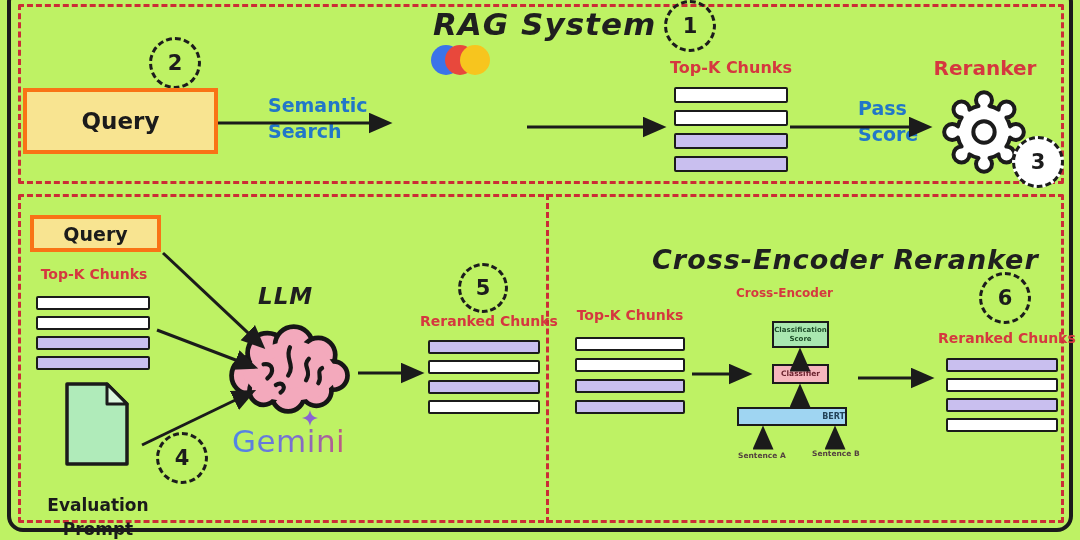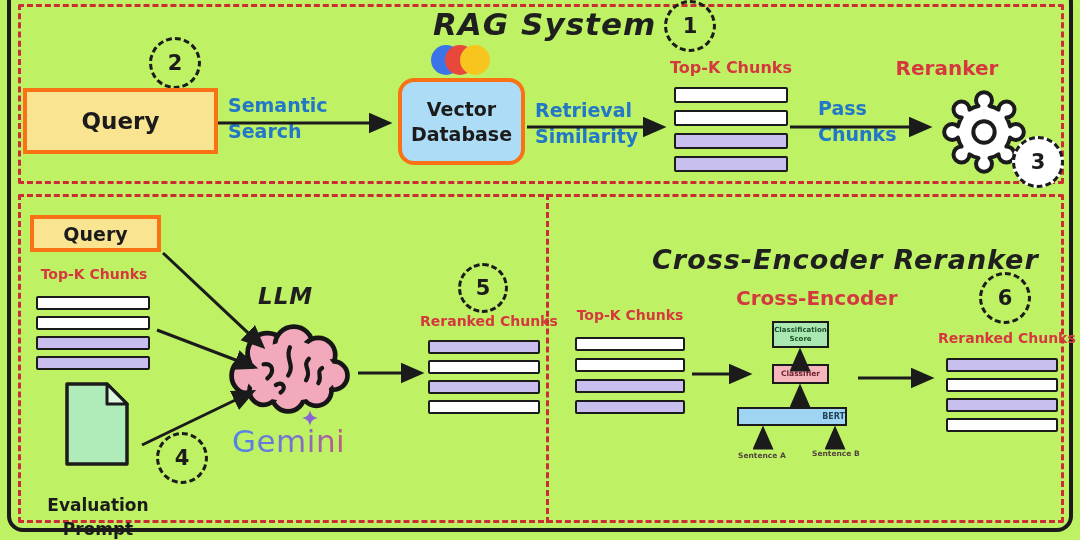--- a/index.html
+++ b/index.html
@@ -9,21 +9,21 @@
   .outer-frame{left:7px;top:-14px;width:1066px;height:546px;border:4px solid #1b1b1b;
                border-radius:16px;box-sizing:border-box;}
   .panel{border:3px dashed #cb2d36;box-sizing:border-box;border-radius:2px;}
   .panel-rag{left:18px;top:4px;width:1046px;height:180px;}
   .panel-bottom{left:18px;top:194px;width:1046px;height:329px;}
   .v-divider{left:546px;top:194px;width:0;height:329px;border-left:3px dashed #cb2d36;}
   .title{font-weight:600;font-style:italic;letter-spacing:1px;color:#1f1f1f;white-space:nowrap;}
   .badge{border:3px dashed #1c1c1c;border-radius:50%;display:flex;align-items:center;
          justify-content:center;font-size:21px;font-weight:600;box-sizing:border-box;
          background:transparent;color:#1c1c1c;}
-  .blue-label{color:#2277c8;font-size:19px;font-weight:600;line-height:1.35;white-space:pre-line;}
+  .blue-label{color:#2277c8;font-size:19px;font-weight:600;line-height:1.35;white-space:pre-line;margin-left:40px;}
   .red-label{color:#d5383f;font-weight:600;white-space:nowrap;}
   .box{box-sizing:border-box;border:4px solid #f97316;display:flex;align-items:center;
        justify-content:center;text-align:center;font-weight:600;}
   .yellow{background:#f8e491;}
   .stack{display:flex;flex-direction:column;}
   .stack .bar{width:100%;border:2.5px solid #1b1b1b;border-radius:2px;background:#ffffff;
               box-sizing:border-box;}
   .stack .bar.purple{background:#c9bfef;}
   .mini-box{box-sizing:border-box;border:2.5px solid #1b1b1b;display:flex;align-items:center;
             justify-content:center;text-align:center;font-weight:700;line-height:1.15;
@@ -59,40 +59,34 @@
   <div class="abs blue-label" style="left:228px;top:93px;">Semantic
 Search</div>
 
   <svg class="abs" style="left:429px;top:40px;" width="64" height="40" viewBox="0 0 64 40">
     <circle cx="17" cy="20" r="15" fill="#3b74e8"></circle>
     <circle cx="31" cy="20" r="15" fill="#e8483c"></circle>
     <circle cx="46" cy="20" r="15" fill="#f7c51e"></circle>
     <path d="M31 5 a15 15 0 0 0 0 30 a15 15 0 0 1 0 -30 Z" fill="#e8483c"></path>
   </svg>
 
-  <div class="abs box" style="left:398px;top:78px;width:127px;height:87px;border-radius:16px;background:#addcf7;font-size:19px;line-height:1.3;">
-    <span class="pre">Vector
-Database</span>
-  </div>
-
-  <div class="abs blue-label" style="left:535px;top:98px;">Retrieval
-Similarity</div>
+
 
   <div class="abs red-label" style="left:660px;top:58px;width:142px;text-align:center;font-size:16px;">Top-K Chunks</div>
   <div class="abs stack" style="left:674px;top:87px;width:114px;gap:7px;">
       <div class="bar " style="height: 16px;"></div>
       <div class="bar " style="height: 16px;"></div>
       <div class="bar purple" style="height: 16px;"></div>
       <div class="bar purple" style="height: 16px;"></div>
     </div>
 
   <div class="abs blue-label" style="left:818px;top:96px;">Pass
-Chunks</div>
-
-  <div class="abs red-label" style="left:892px;top:56px;width:110px;text-align:center;font-size:20px;">Reranker</div>
+Score</div>
+
+  <div class="abs red-label" style="left:930px;top:56px;width:110px;text-align:center;font-size:20px;">Reranker</div>
 
   <svg class="abs" style="left:936px;top:80px;" width="96" height="104" viewBox="6 6 108 108">
     <path d="M 89.34 53.76
              A 9 9 0 1 1 89.34 66.24 A 30 30 0 0 1 85.16 76.34
              A 9 9 0 1 1 76.34 85.16 A 30 30 0 0 1 66.24 89.34
              A 9 9 0 1 1 53.76 89.34 A 30 30 0 0 1 43.66 85.16
              A 9 9 0 1 1 34.84 76.34 A 30 30 0 0 1 30.66 66.24
              A 9 9 0 1 1 30.66 53.76 A 30 30 0 0 1 34.84 43.66
              A 9 9 0 1 1 43.66 34.84 A 30 30 0 0 1 53.76 30.66
              A 9 9 0 1 1 66.24 30.66 A 30 30 0 0 1 76.34 34.84
@@ -161,21 +155,21 @@
   <div class="abs red-label" style="left:420px;top:313px;width:132px;text-align:center;font-size:14px;">Reranked Chunks</div>
   <div class="abs stack" style="left:428px;top:340px;width:112px;gap:6px;">
       <div class="bar purple" style="height: 14px;"></div>
       <div class="bar " style="height: 14px;"></div>
       <div class="bar purple" style="height: 14px;"></div>
       <div class="bar " style="height: 14px;"></div>
     </div>
 
   <div class="abs title" style="left:652px;top:202px;font-size:27px;margin-top:42px;">Cross-Encoder Reranker</div>
 
-  <div class="abs red-label" style="left:736px;top:286px;font-size:20px;">Cross-Encoder</div>
+  <div class="abs red-label" style="left:736px;top:286px;font-size:12px;">Cross-Encoder</div>
 
   <div class="abs red-label" style="left:574px;top:307px;width:112px;text-align:center;font-size:14px;">Top-K Chunks</div>
   <div class="abs stack" style="left:575px;top:337px;width:110px;gap:7px;">
       <div class="bar " style="height: 14px;"></div>
       <div class="bar " style="height: 14px;"></div>
       <div class="bar purple" style="height: 14px;"></div>
       <div class="bar purple" style="height: 14px;"></div>
     </div>
 
   <div class="abs mini-box" style="left:772px;top:321px;width:57px;height:27px;background:#a9e8b0;font-size:7px;color:#1d4d28;">

